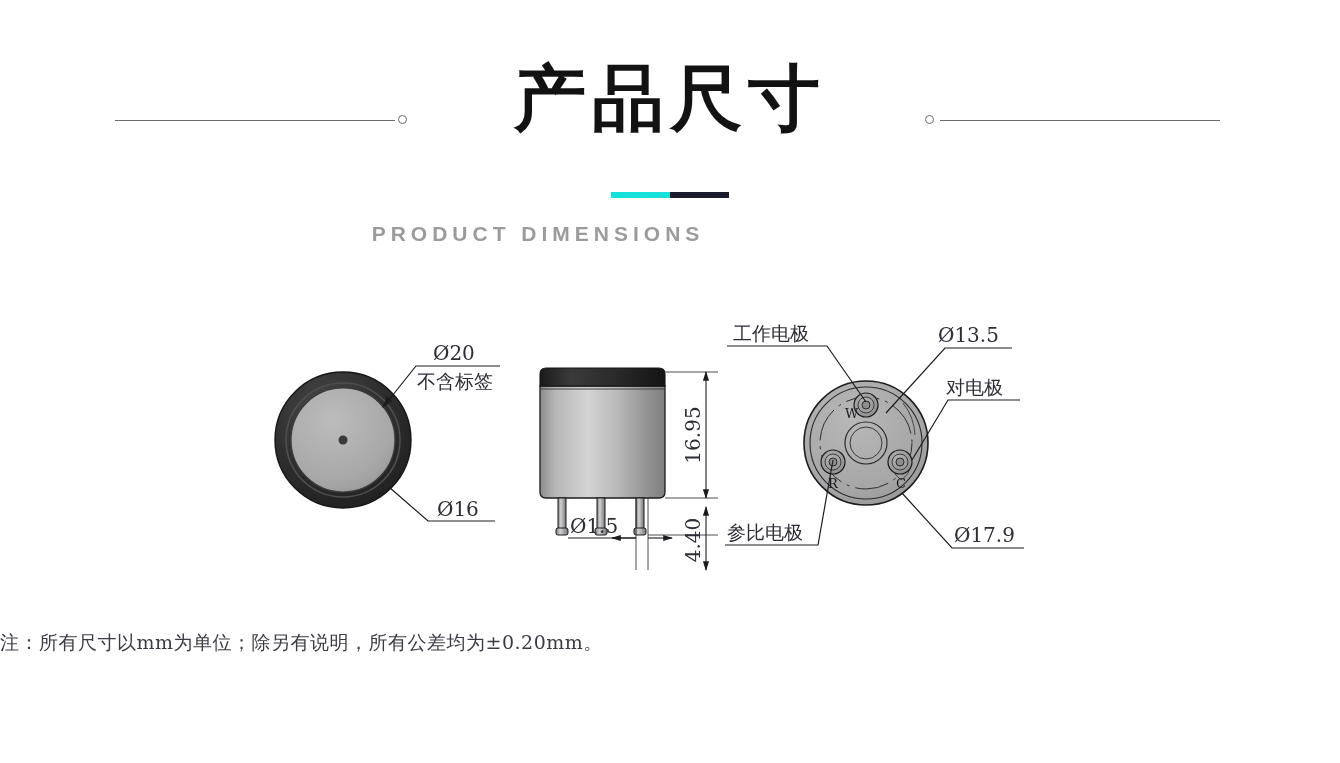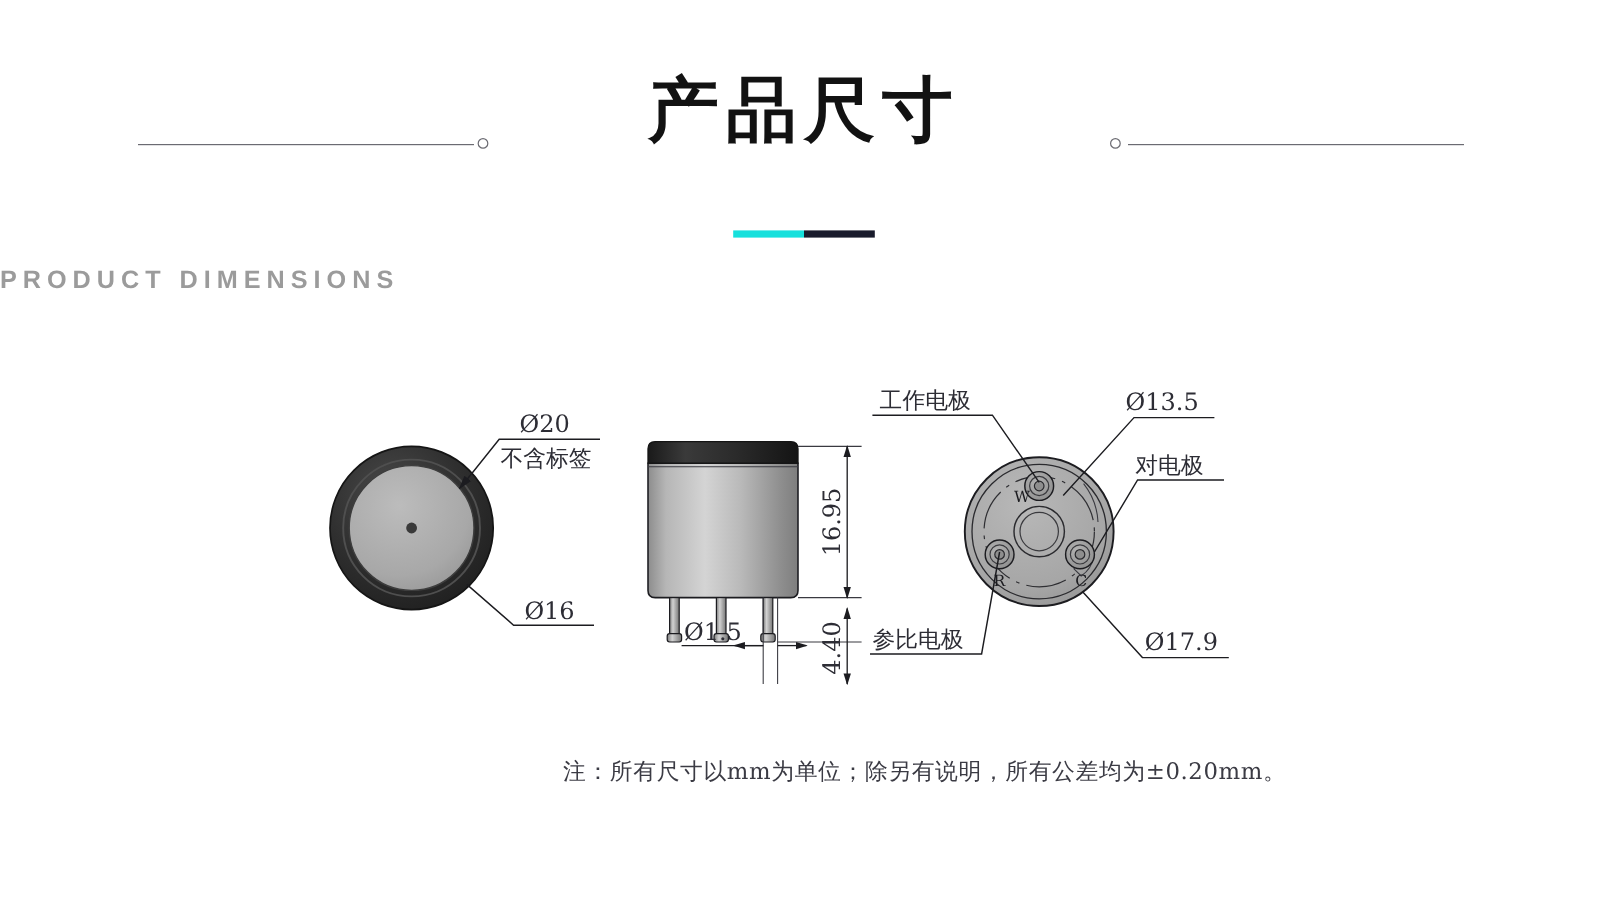--- a/index.html
+++ b/index.html
@@ -44,21 +44,21 @@
   .deco-dot.left  { left: 398px; }
   .deco-dot.right { left: 925px; }
 
   .title-cn {
     position: absolute;
     left: 0;
     top: 62px;
     width: 1340px;
     text-align: center;
     font-family: "DejaVu Sans", "Liberation Sans", sans-serif;
-    font-size: 59px;
+    font-size: 72px;
     font-weight: 700;
     letter-spacing: 6px;
     color: #121212;
     line-height: 1;
   }
   .accent-bar {
     position: absolute;
     left: 611px;
     top: 192px;
     width: 118px;
@@ -73,21 +73,21 @@
   .accent-bar .seg-dark {
     width: 59px;
     height: 100%;
     background: #191b2c;
   }
   .title-en {
     position: absolute;
     left: 0;
     top: 222px;
     width: 1076px;
-    text-align: left;
+    text-align: center;
     font-size: 21px;
     font-weight: 700;
     letter-spacing: 5px;
     color: #9b9b9b;
   }
 
   
   .drawing {
     position: absolute;
     left: 0;
@@ -95,21 +95,21 @@
     width: 1212px;
     height: 400px;
   }
   .drawing svg { display: block; }
 
   .note {
     position: absolute;
     left: 0;
     top: 630px;
     width: 1072px;
-    text-align: right;
+    text-align: left;
     font-family: "DejaVu Serif", "Liberation Serif", serif;
     font-size: 19px;
     color: #3b3b44;
     letter-spacing: 0.5px;
   }
 
   
   .dim-txt {
     font-family: "DejaVu Serif", "Liberation Serif", serif;
     font-size: 20px;

